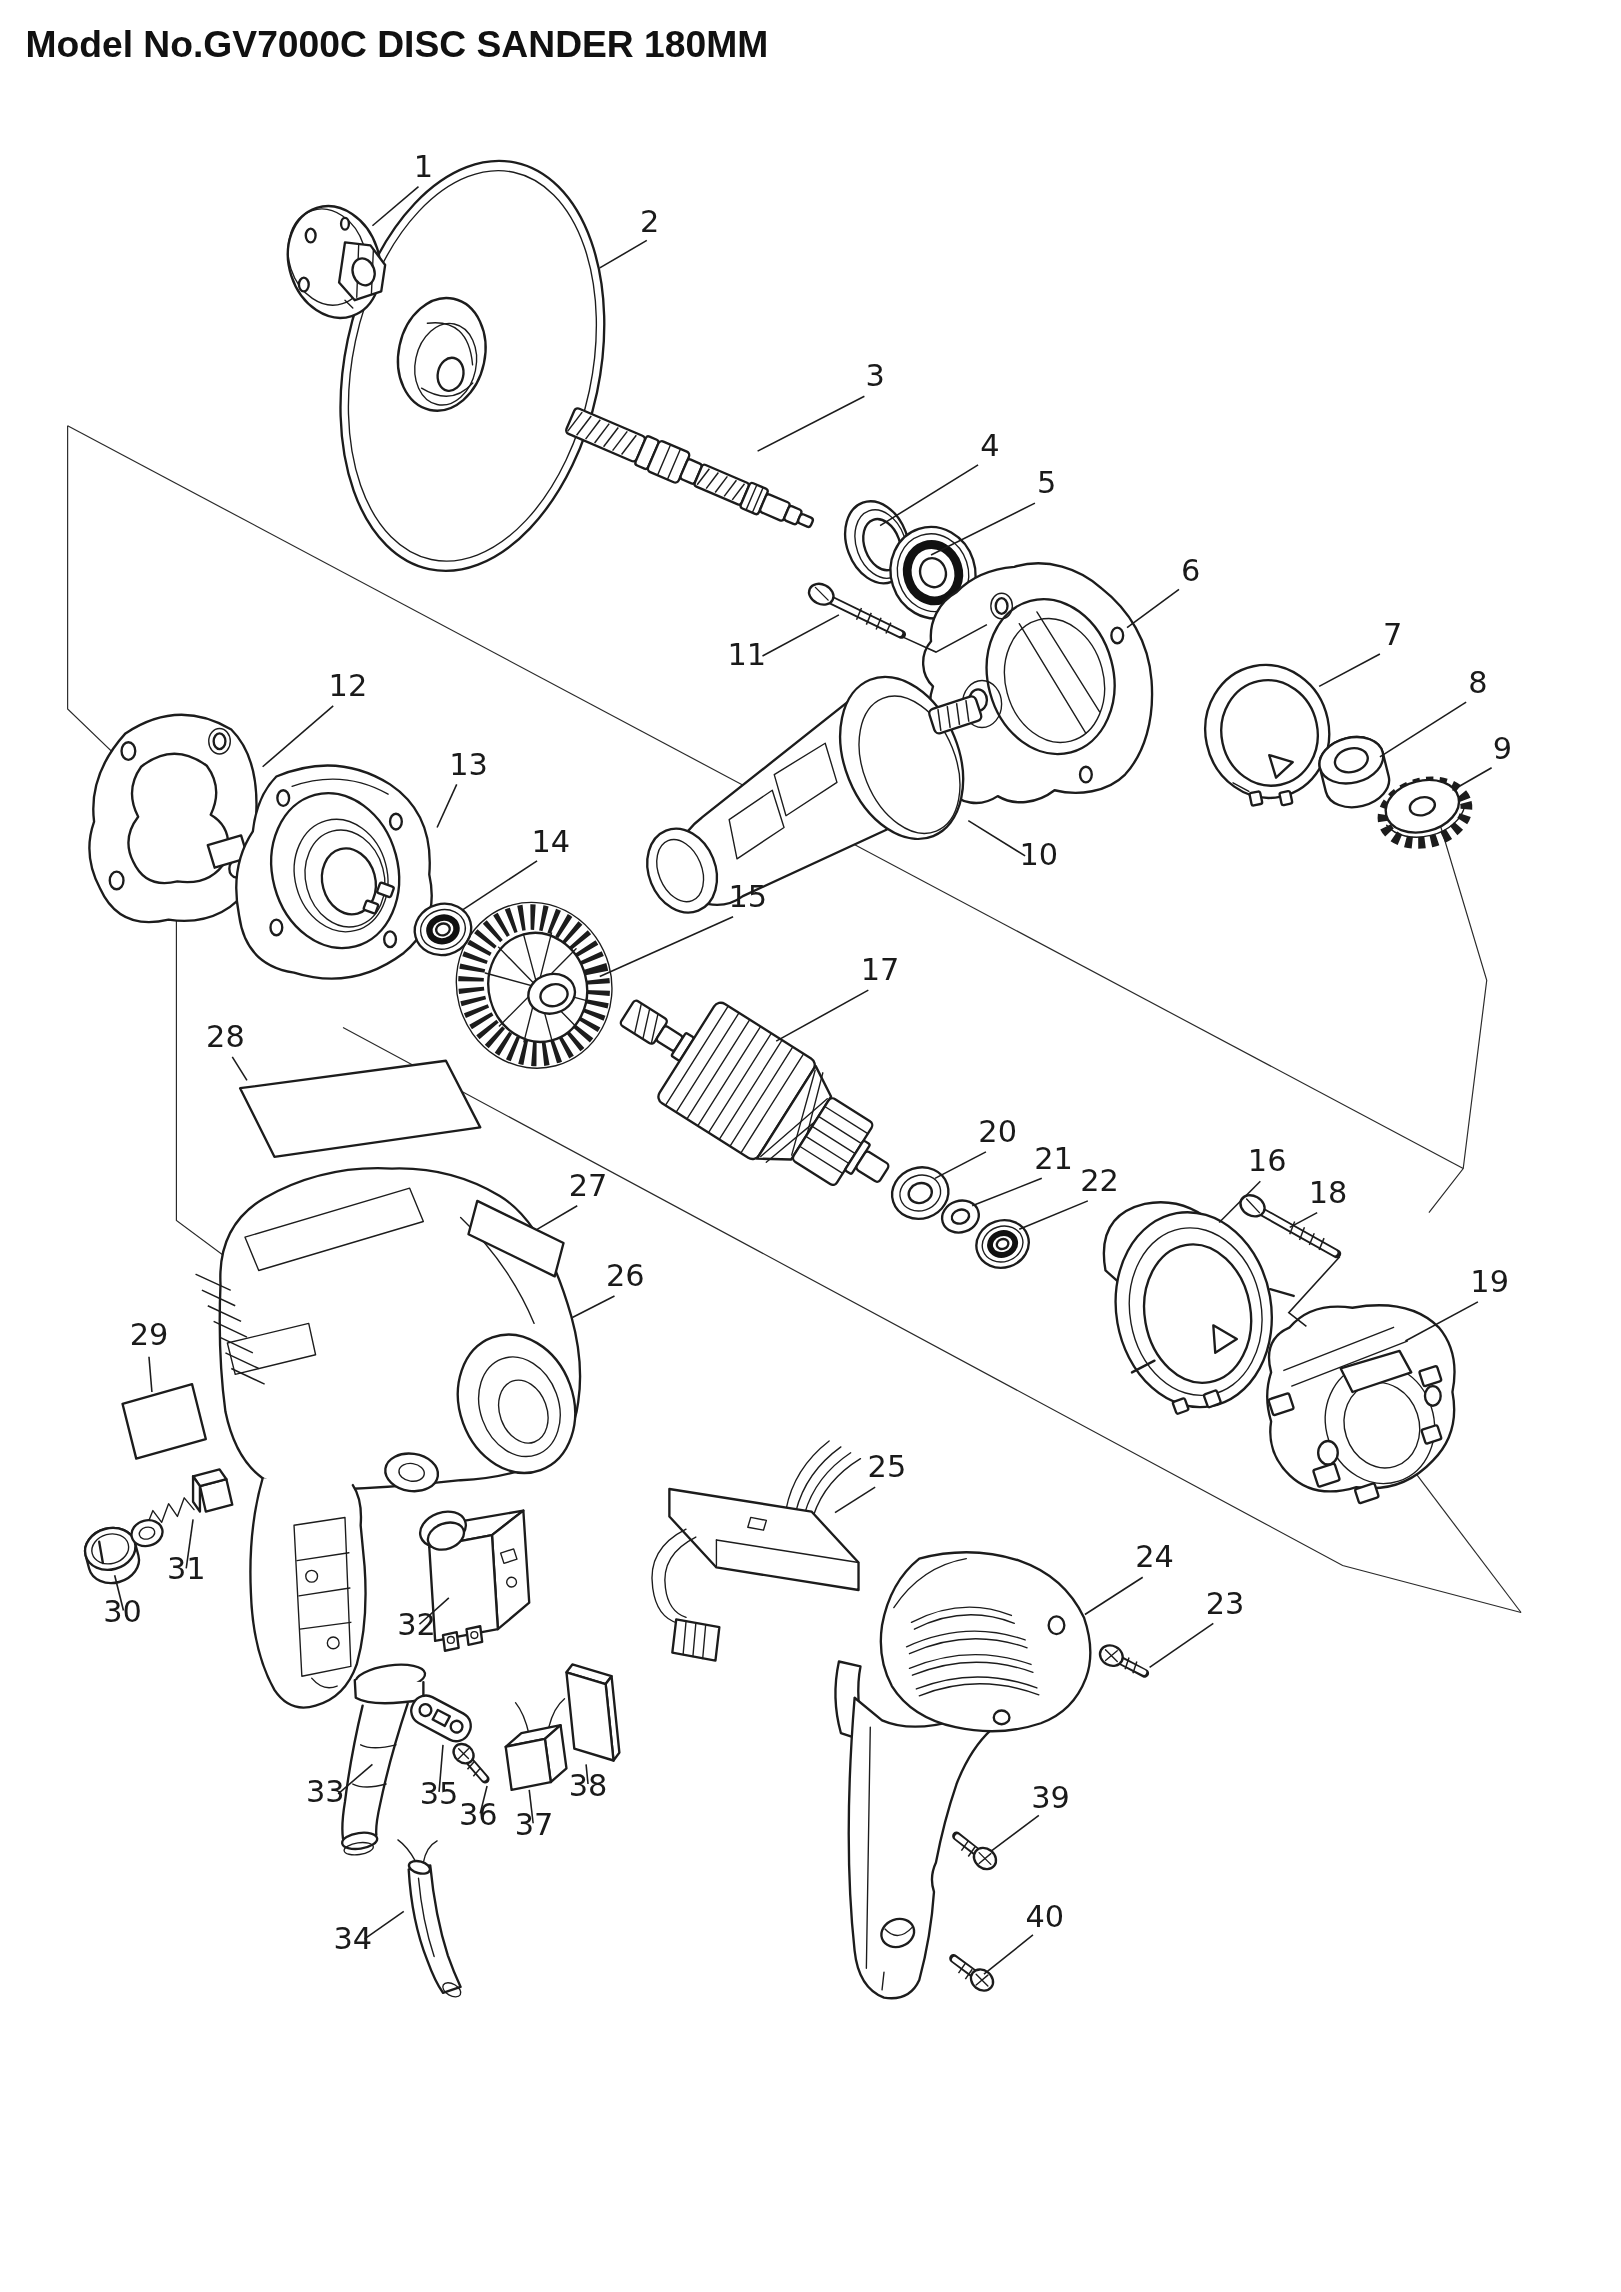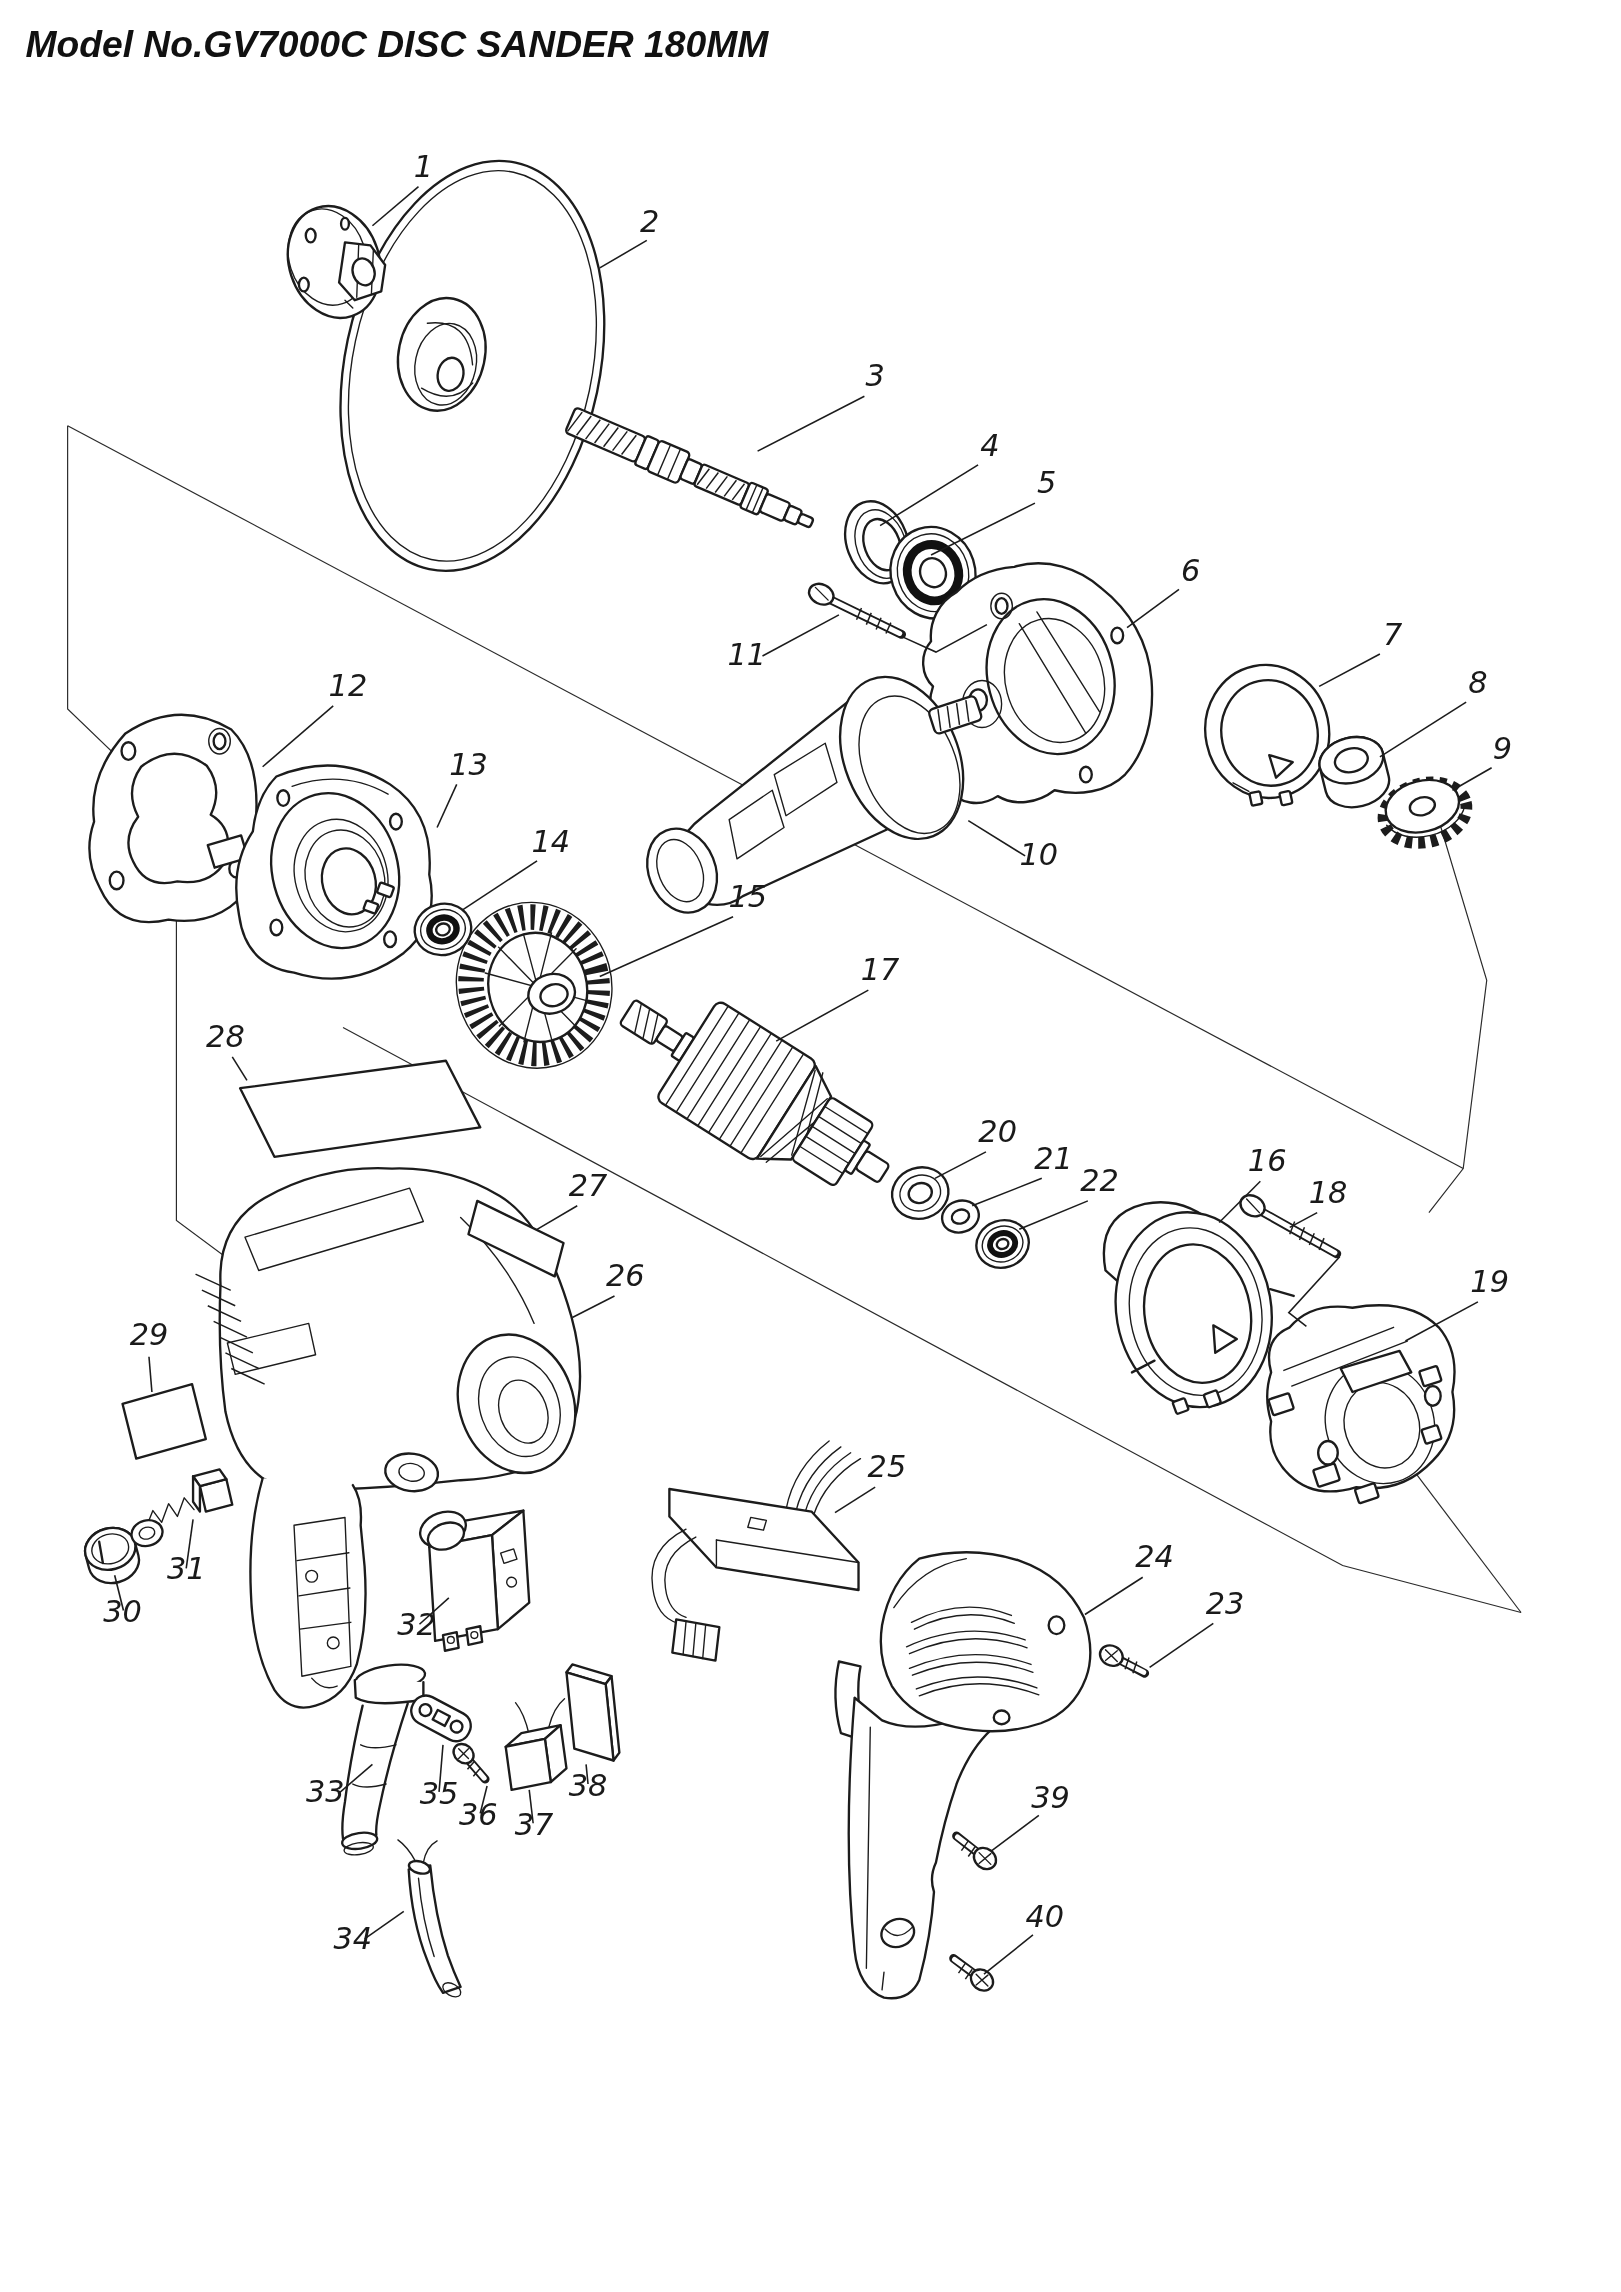--- a/index.html
+++ b/index.html
@@ -1,16 +1,16 @@
 <!DOCTYPE html>
 <html><head>
 <meta charset="utf-8">
 <style>
   html,body{margin:0;padding:0;background:#fff;}
-  .page{position:relative;width:1621px;height:2293px;background:#fff;overflow:hidden;font-style:italic;}
+  .page{position:relative;width:1621px;height:2293px;background:#fff;overflow:hidden;}
   svg{display:block;}
   .title{font-family:"Liberation Sans",sans-serif;font-size:38px;font-weight:600;fill:#111;}
   .lbl{font-family:"DejaVu Sans",sans-serif;font-size:31px;fill:#1a1a1a;text-anchor:middle;}
   .p{fill:#fff;stroke:#1c1c1c;stroke-width:2.4;stroke-linejoin:round;stroke-linecap:round;}
   .t{fill:none;stroke:#1c1c1c;stroke-width:1.4;stroke-linejoin:round;stroke-linecap:round;}
   .leader{fill:none;stroke:#1c1c1c;stroke-width:1.6;}
   .cline{fill:none;stroke:#2a2a2a;stroke-width:1.2;}
   .shank{stroke:#1c1c1c;stroke-width:9;stroke-linecap:round;}
   .shankw{stroke:#fff;stroke-width:5.2;stroke-linecap:round;}
   .tick{stroke:#1c1c1c;stroke-width:1.5;}

